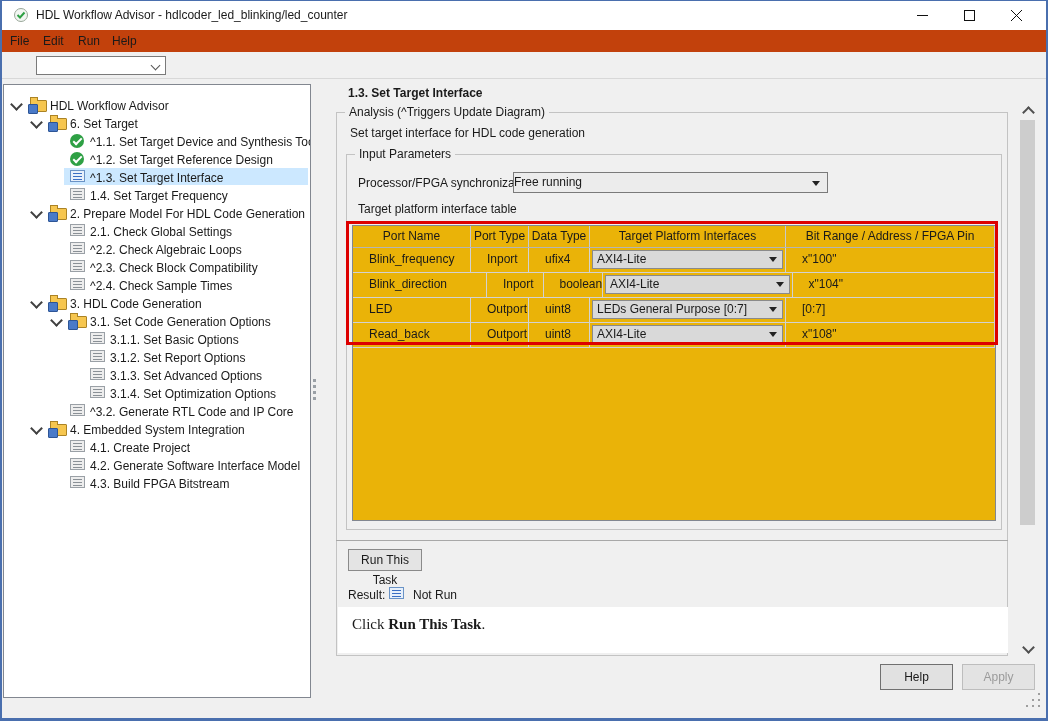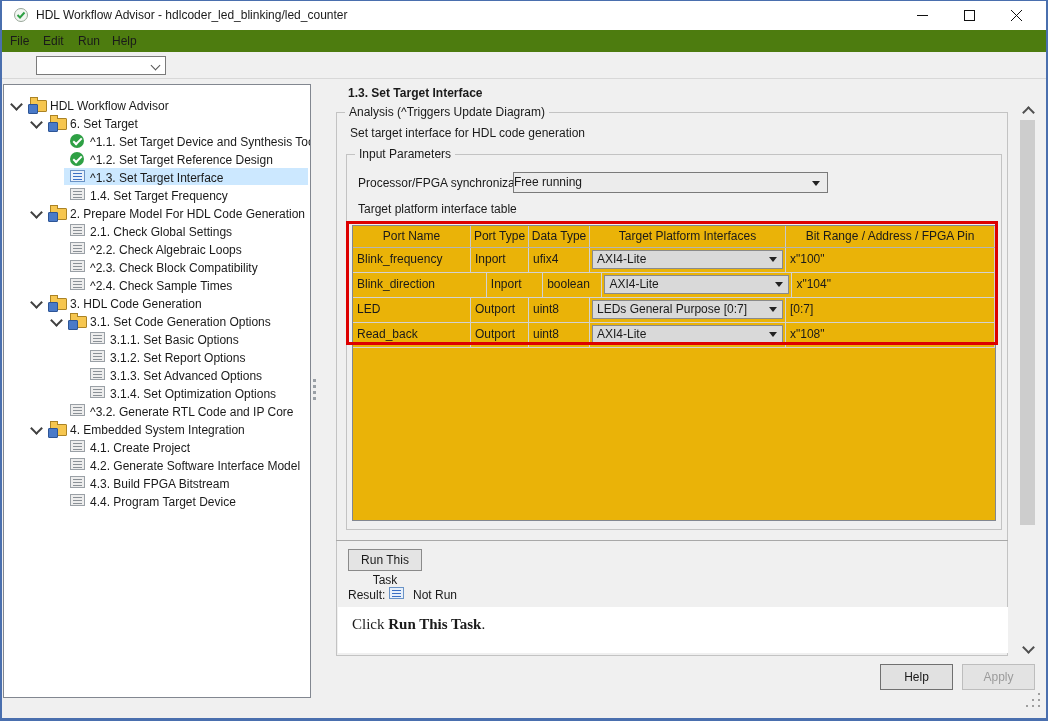--- a/index.html
+++ b/index.html
@@ -6,21 +6,21 @@
   body{position:relative;width:1048px;height:721px;overflow:hidden;background:#f0f0f0;
        font-family:"Liberation Sans",sans-serif;font-size:12px;color:#1a1a1a;}
   
   .window-frame{position:absolute;inset:0;border:1px solid #4a6fae;border-left-width:2px;
       border-right-width:2px;border-bottom-width:3px;pointer-events:none;z-index:60;}
   .titlebar{position:absolute;left:0;top:0;width:100%;height:30px;background:#ffffff;}
   .app-icon{position:absolute;left:13px;top:7px;width:16px;height:16px;}
   .title-text{position:absolute;left:36px;top:0;line-height:30px;white-space:nowrap;}
   .winbtn{position:absolute;top:0;width:47px;height:30px;display:flex;align-items:center;justify-content:center;}
   .winbtn.min{left:899px}.winbtn.max{left:946px}.winbtn.close{left:993px;}
-  .menubar{position:absolute;left:0;top:30px;width:100%;height:22px;background:#4d7c0f;}
+  .menubar{position:absolute;left:0;top:30px;width:100%;height:22px;background:#c2410c;}
   .menu-item{position:absolute;top:0;height:22px;line-height:22px;}
   .toolbar{position:absolute;left:0;top:52px;width:100%;height:27px;background:#f0f0f0;border-bottom:1px solid #d8d8d8;box-sizing:border-box;}
   .find-label{position:absolute;left:24px;top:0;line-height:26px;margin-left:13px;}
   .find-combo{position:absolute;left:36px;top:4px;width:130px;height:19px;background:#fff;border:1px solid #7a7a7a;box-sizing:border-box;}
   .find-chev{position:absolute;right:6px;top:5px;width:6px;height:6px;border-left:1.5px solid #555;border-bottom:1.5px solid #555;transform:rotate(-45deg);}
   .nav-arrow{position:absolute;top:55px;width:20px;height:17px;}
   .tb-sep{position:absolute;left:219px;top:55px;width:1px;height:19px;background:#c8c8c8;}
   
   .tree-panel{position:absolute;left:3px;top:84px;width:308px;height:614px;background:#fff;
       border:1px solid #828790;box-sizing:border-box;overflow:hidden;}
@@ -48,21 +48,21 @@
   .fs-input{left:346px;top:154px;width:656px;height:376px;}
   .desc{position:absolute;left:350px;top:126px;}
   .sync-label{position:absolute;left:358px;top:176px;}
   .combo{position:absolute;left:513px;top:172px;width:315px;height:21px;background:#ececec;border:1px solid #7a7a7a;box-sizing:border-box;line-height:19px;}
   .tri{position:absolute;right:7px;top:8px;width:0;height:0;border-left:4px solid transparent;border-right:4px solid transparent;border-top:5px solid #222;}
   .table-label{position:absolute;left:358px;top:202px;}
   .table-wrap{position:absolute;left:352px;top:225px;width:644px;height:296px;background:#eab308;border:1px solid #828790;box-sizing:border-box;}
   .thead{display:flex;height:21px;border-bottom:1px solid #b5b5b5;}
   .th{box-sizing:border-box;border-right:1px solid #c9c9c9;text-align:center;line-height:20px;white-space:nowrap;overflow:hidden;}
   .tr{display:flex;height:24px;border-bottom:1px solid #d2d2d2;}
-  .td{box-sizing:border-box;border-right:1px solid #d2d2d2;line-height:23px;padding-left:4px;white-space:nowrap;overflow:hidden;}
+  .td{box-sizing:border-box;border-right:1px solid #d2d2d2;line-height:23px;padding-left:16px;white-space:nowrap;overflow:hidden;}
   .td.dd-cell{padding:2px;}
   .dd{position:relative;height:19px;background:#d9d9d9;border:1px solid #8a8a8a;box-sizing:border-box;line-height:17px;padding-left:4px;white-space:nowrap;overflow:hidden;}
   .dd .tri{top:6px;right:5px;}
   .red-annotation{position:absolute;left:346px;top:221px;width:652px;height:124px;border:3px solid #dd0000;box-sizing:border-box;pointer-events:none;z-index:10;}
   .hr-sep{position:absolute;left:336px;top:540px;width:672px;height:1px;background:#a8a8a8;}
   .btn{position:absolute;box-sizing:border-box;background:#e4e4e4;border:1px solid #8a8a8a;text-align:center;}
   .run-btn{left:348px;top:549px;width:74px;height:22px;line-height:20px;}
   .result-label{position:absolute;left:348px;top:588px;}
   .result-icon{position:absolute;left:389px;top:587px;}
   .result-value{position:absolute;left:413px;top:588px;}
@@ -278,28 +278,20 @@
       <span class="tlabel" style="left: 86px;">4.2. Generate Software Interface Model</span>
     </div>
     <div class="tree-row" style="top: 389px;">
       <span class="ico task" style="left: 66px;">
         <i></i>
         <i></i>
         <i></i>
       </span>
       <span class="tlabel" style="left: 86px;">4.3. Build FPGA Bitstream</span>
     </div>
-    <div class="tree-row" style="top: 407px;">
-      <span class="ico task" style="left: 66px;">
-        <i></i>
-        <i></i>
-        <i></i>
-      </span>
-      <span class="tlabel" style="left: 86px;">4.4. Program Target Device</span>
-    </div>
   </div>
 
 <span class="split-dot" style="top:379px"></span>
 <span class="split-dot" style="top:385px"></span>
 <span class="split-dot" style="top:391px"></span>
 <span class="split-dot" style="top:397px"></span>
 
 <div class="panel-title">1.3. Set Target Interface</div>
 
 <div class="fieldset fs-analysis">

